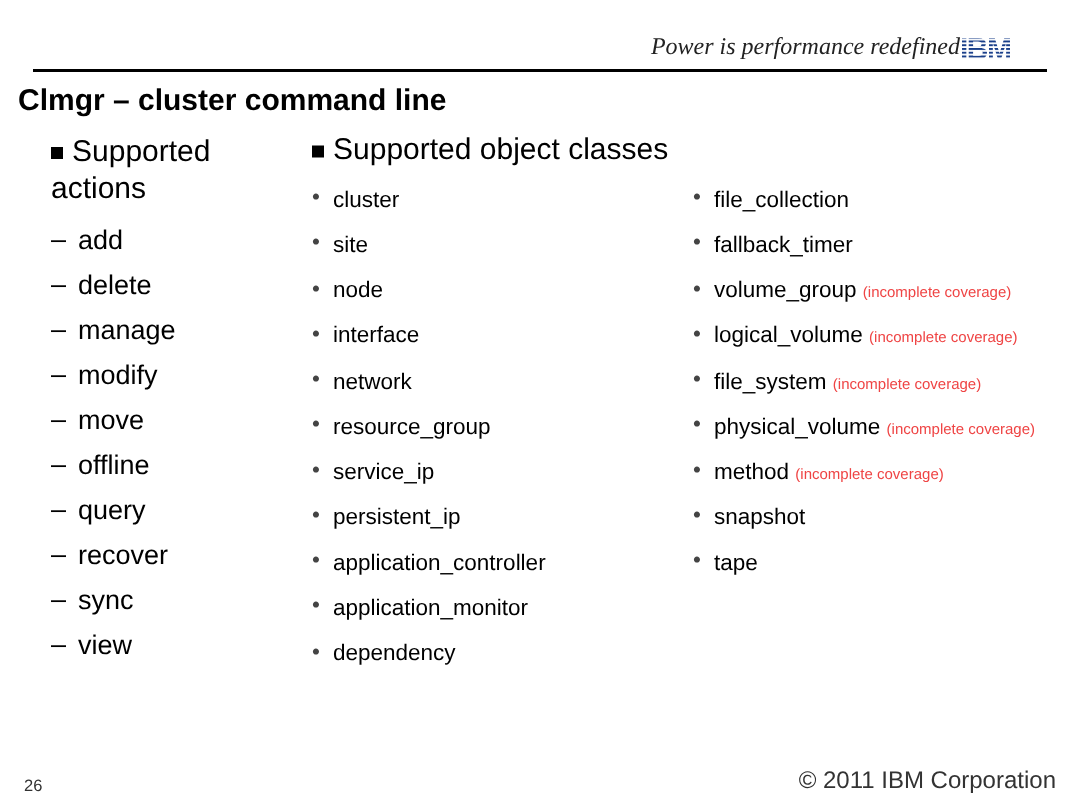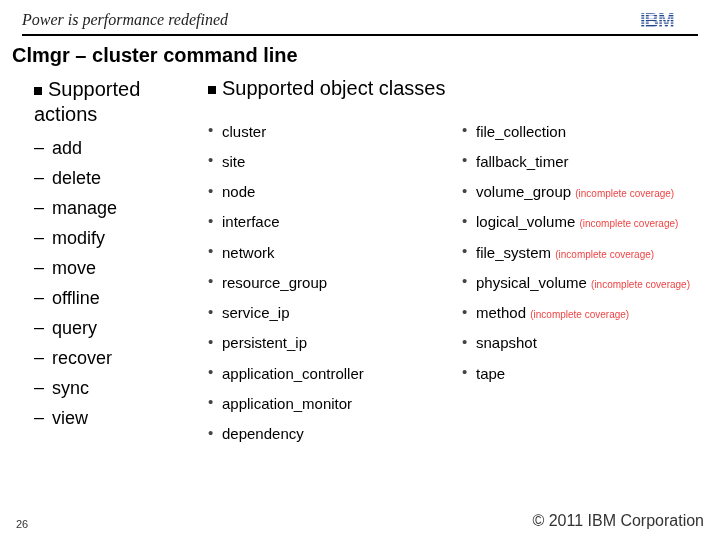--- a/index.html
+++ b/index.html
@@ -7,23 +7,23 @@
     width: 720px;
     height: 540px;
     font-family: Arial, Helvetica, sans-serif;
     background: #fff;
     color: #000;
     position: relative;
     overflow: hidden;
   }
   .banner {
     display: flex;
-    justify-content: space-between;
+    justify-content: flex-end;
     align-items: center;
-    padding: 10px 22px 4px 22px;
+    padding: 22px 22px 4px 22px;
   }
   .tagline {
     font-family: Georgia, "Times New Roman", serif;
     font-style: italic;
     font-size: 16px;
     color: #222;
   }
   .logo {
     display: flex;
     gap: 1px;
@@ -48,21 +48,21 @@
   .sq {
     display: inline-block;
     width: 8px; height: 8px;
     background: #000;
     margin-right: 6px;
     vertical-align: 1px;
   }
   .h1c {
     font-size: 20px;
     font-weight: 400;
-    margin-bottom: 16px;
+    margin-bottom: 6px;
   }
   .col-actions .h1c { line-height: 1.25; margin-bottom: 6px; }
   .dash-list, .dot-list { list-style: none; }
   .dash-list li {
     padding: 4.5px 0 4.5px 18px;
     position: relative;
     font-size: 18px;
   }
   .dash-list li::before {
     content: "–";

